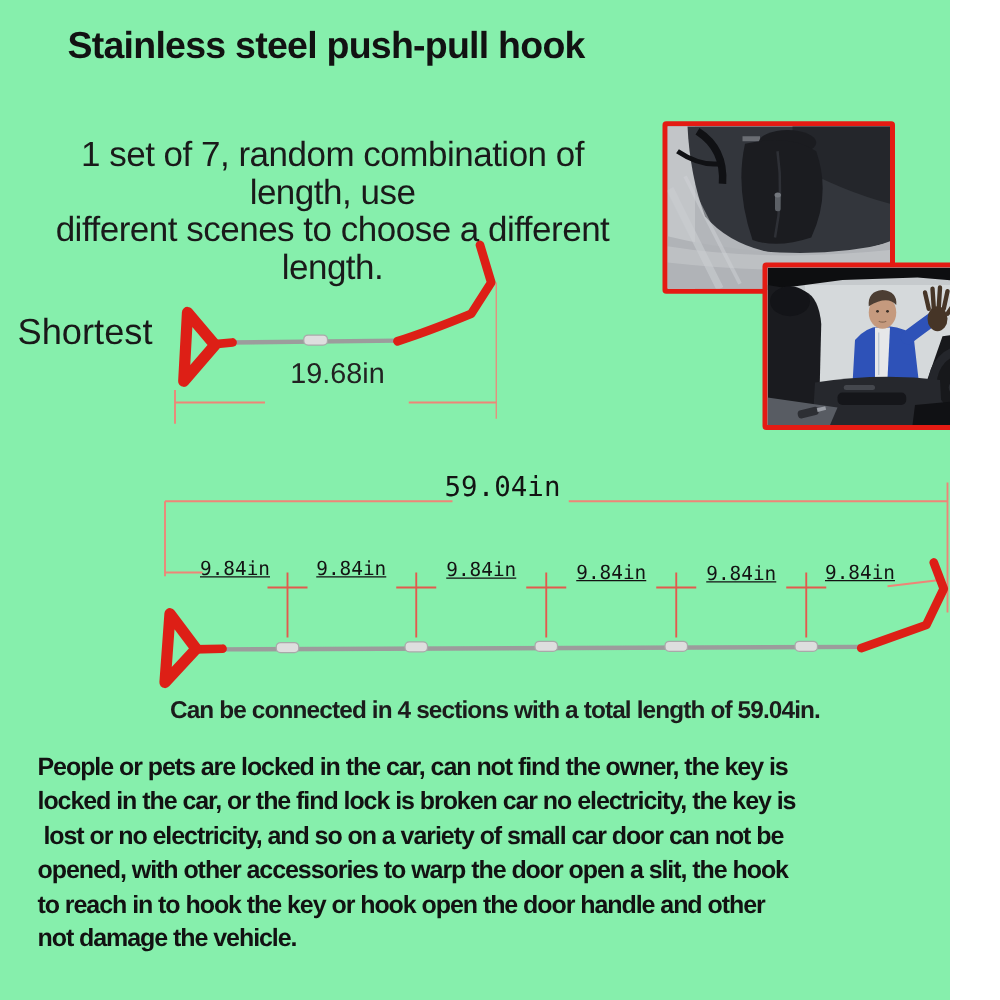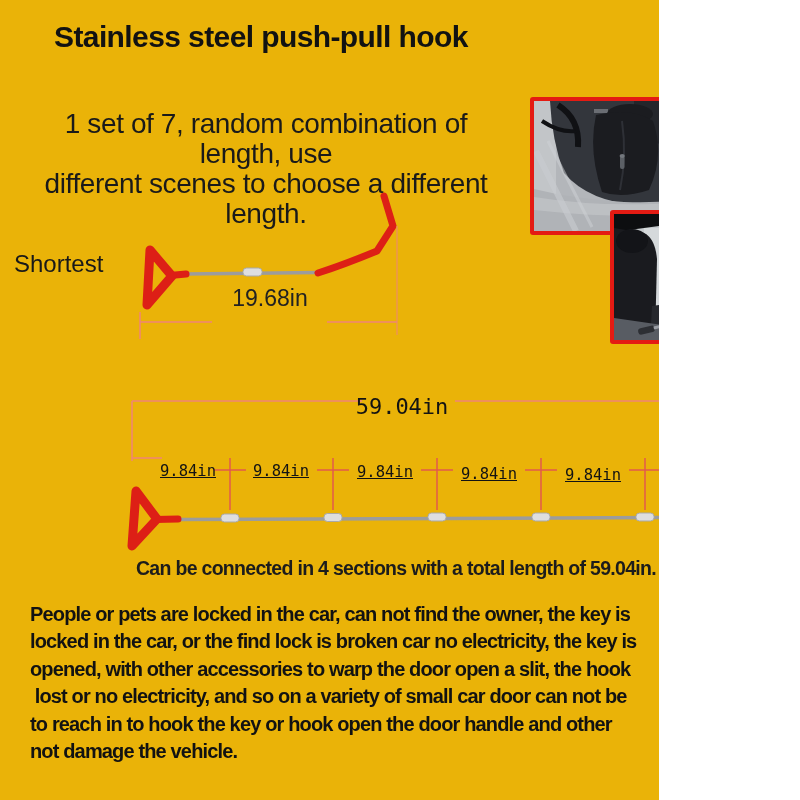--- a/index.html
+++ b/index.html
@@ -1,30 +1,30 @@
 <!DOCTYPE html>
 <html><head>
 <meta charset="utf-8">
 <style>
   html,body{margin:0;padding:0;background:#fff;}
-  #canvas{position:relative;width:659px;height:800px;background:#eab308;overflow:hidden;
+  #canvas{position:relative;width:760px;height:800px;background:#86efac;overflow:hidden;
           font-family:"Liberation Sans",sans-serif;color:#161616;}
   .abs{position:absolute;}
 
   .title{left:54px;top:20px;width:520px;font-size:30px;font-weight:bold;
          letter-spacing:-0.6px;color:#121212;}
   .intro{left:24px;top:109px;width:484px;text-align:center;font-size:28px;
          line-height:30px;letter-spacing:-0.4px;color:#1a1a1a;}
 
-  .sizelabel{font-size:24px;color:#191919;}
+  .sizelabel{font-size:29px;color:#191919;}
   #shortest-label{left:14px;top:250px;}
   #longest-label{left:14px;top:481px;}
 
   #short-length{left:200px;top:285px;width:140px;text-align:center;font-size:23px;color:#222;}
-  .mono{font-family:"DejaVu Sans Mono",monospace;color:#131313;margin-top:16px;}
+  .mono{font-family:"DejaVu Sans Mono",monospace;color:#131313;}
   #total-length{left:340px;top:378px;width:124px;text-align:center;font-size:22px;}
   .seg{width:96px;text-align:center;font-size:15.5px;text-decoration:underline;}
 
   .caption{left:66px;top:557px;width:660px;text-align:center;font-size:19.5px;
            font-weight:bold;letter-spacing:-0.7px;color:#1c1c1c;}
   .desc{left:30px;top:601px;font-size:20px;font-weight:bold;letter-spacing:-0.85px;
         line-height:27.4px;color:#121212;}
   .desc div{white-space:pre;}
 
   .photo{border:4px solid #e41b13;border-radius:3px;overflow:hidden;background:#b9bcc0;}
@@ -175,19 +175,19 @@
   <div class="abs mono seg txt" style="left:233px;top:446px">9.84in</div>
   <div class="abs mono seg txt" style="left:337px;top:447px">9.84in</div>
   <div class="abs mono seg txt" style="left:441px;top:449px">9.84in</div>
   <div class="abs mono seg txt" style="left:545px;top:450px">9.84in</div>
   <div class="abs mono seg txt" style="left:640px;top:449px">9.84in</div>
   <div class="abs caption txt">Can be connected in 4 sections with a total length of 59.04in.</div>
 
   <div class="abs desc txt">
     <div>People or pets are locked in the car, can not find the owner, the key is</div>
     <div>locked in the car, or the find lock is broken car no electricity, the key is</div>
+    <div> lost or no electricity, and so on a variety of small car door can not be</div>
     <div>opened, with other accessories to warp the door open a slit, the hook</div>
-    <div> lost or no electricity, and so on a variety of small car door can not be</div>
     <div>to reach in to hook the key or hook open the door handle and other</div>
     <div>not damage the vehicle.</div>
   </div>
 
 </div>
 
 </body></html>

